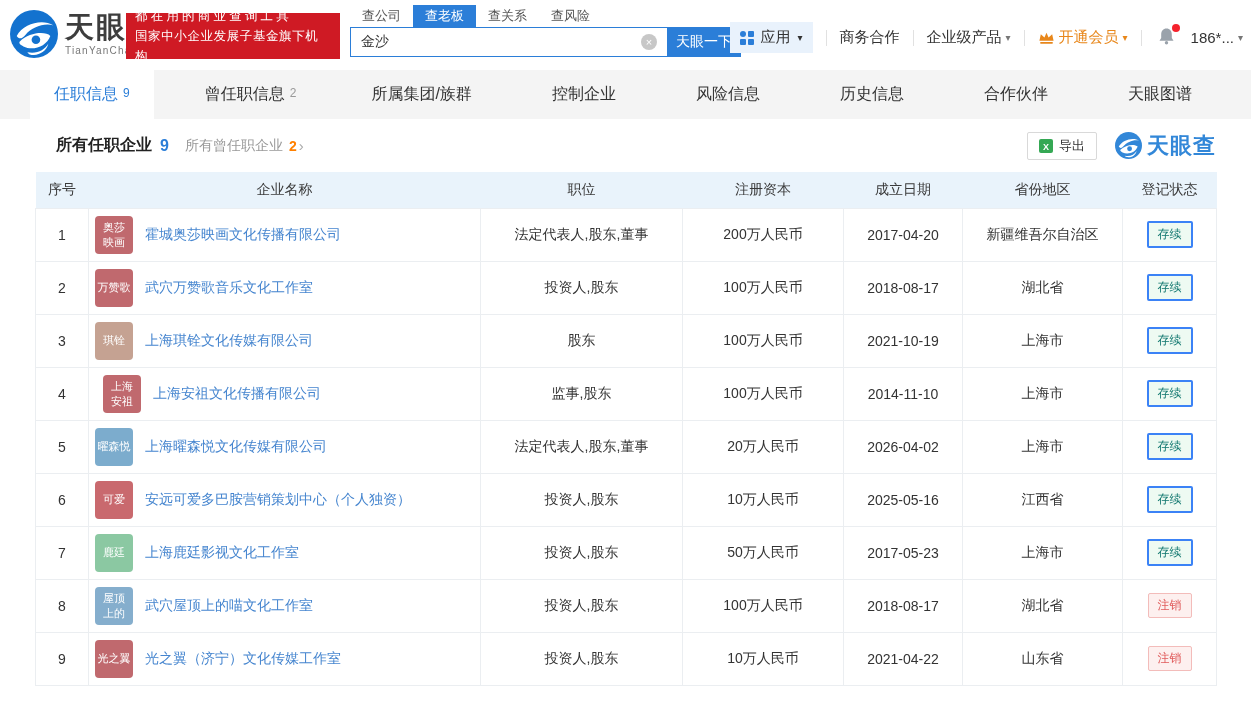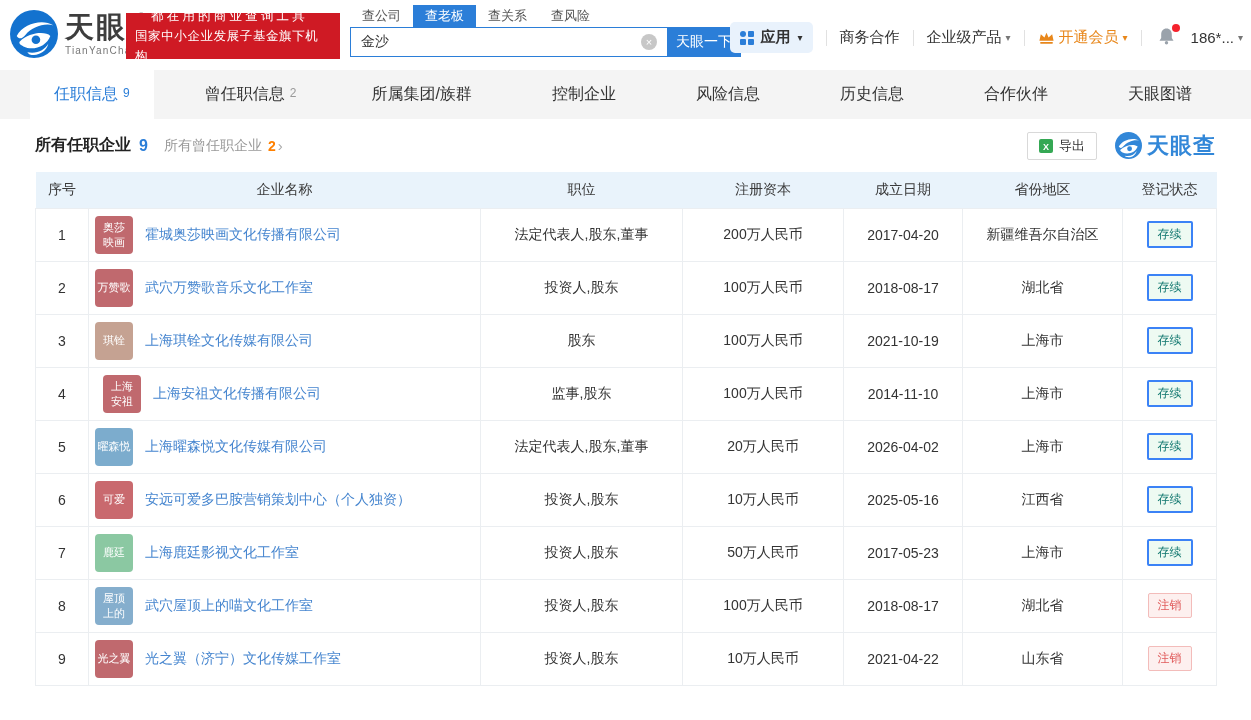--- a/index.html
+++ b/index.html
@@ -9,62 +9,62 @@
 
   
   .topbar { position:relative; height:70px; background:#fff; }
   .logo { position:absolute; left:10px; top:10px; display:flex; align-items:center; cursor:pointer; }
   .logo svg { width:48px; height:48px; }
   .logo-text { margin-left:7px; }
   .logo-brand { font-size:29px; font-weight:bold; color:#3d3d3d; letter-spacing:2px; line-height:1; }
   .logo-domain { font-size:10px; color:#777; letter-spacing:1.2px; margin-top:3px; }
   .promo { position:absolute; left:126px; top:13px; width:214px; height:46px; background:#cf1a24;
     color:#fff; display:flex; flex-direction:column; justify-content:center; padding:0 9px; }
-  .promo-line1 { font-size:12.5px; letter-spacing:3.2px; line-height:1.6;margin-left:16px; }
+  .promo-line1 { font-size:12.5px; letter-spacing:3.2px; line-height:1.6; }
   .promo-line2 { font-size:12.5px; letter-spacing:0.6px; line-height:1.6; }
 
   .search { position:absolute; left:350px; top:5px; }
   .search-tabs { display:flex; font-size:13px; color:#555; }
   .search-tab { padding:0 12px; height:22px; line-height:22px; cursor:pointer; }
   .search-tab.active { background:#2b7ed8; color:#fff; }
   .search-row { display:flex; }
   .search-box { position:relative; }
   .search-input { width:317px; height:30px; border:1px solid #2b7ed8; border-right:none;
     padding:0 32px 0 10px; font-size:14px; color:#333; outline:none;
     font-family:"Liberation Sans","DejaVu Sans",sans-serif; }
   .clear-icon { position:absolute; right:10px; top:7px; width:16px; height:16px; border-radius:50%;
     background:#c7c7c7; color:#fff; font-size:11px; line-height:16px; text-align:center; cursor:pointer; }
   .search-btn { width:74px; height:30px; background:#2b7ed8; color:#ffffff; border:none; font-size:14px;
     cursor:pointer; font-family:"Liberation Sans","DejaVu Sans",sans-serif; }
 
   .topmenu { position:absolute; right:8px; top:22px; display:flex; align-items:center; gap:13px;
     font-size:15px; color:#333; }
-  .apps-chip { display:flex; align-items:center; gap:7px; background:#e9f2fc; border-radius:5px;
-    padding:6px 10px; cursor:pointer;font-weight:bold; }
+  .apps-chip { display:flex; align-items:center; gap:7px; background:#e9f2fc; border-radius:0;
+    padding:6px 10px; cursor:pointer; }
   .grid-icon { display:inline-grid; grid-template-columns:6px 6px; grid-template-rows:6px 6px; gap:2px; }
   .grid-icon i { background:#2b7ed8; border-radius:1px; }
   .grid-icon i:first-child { border-radius:50%; }
   .divider { width:1px; height:16px; background:#e1e1e1; }
   .menu-item { cursor:pointer; display:flex; align-items:center; gap:4px; }
   .caret { font-size:10px; color:#777; }
   .vip { color:#e8871b; }
   .vip .caret { color:#e8871b; }
   .bell-wrap { position:relative; cursor:pointer; margin:0 2px; }
   .bell-dot { position:absolute; top:-3px; right:-4px; width:8px; height:8px; border-radius:50%;
     background:#f5222d; }
 
   
   .nav { height:49px; background:#f4f4f4; display:flex; justify-content:space-between; padding:0 30px; }
   .nav-tab { display:flex; align-items:center; padding:0 24px; font-size:16px; color:#333; cursor:pointer; }
   .nav-tab.active { background:#fff; color:#2b7ed8; }
   .nav-count { font-size:12px; color:#999; margin-left:5px; position:relative; top:-2px; }
   .nav-tab.active .nav-count { color:#2b7ed8; }
 
   
-  .section-bar { height:53px; display:flex; align-items:center; justify-content:space-between; padding:0 35px; }
+  .section-bar { height:53px; display:flex; align-items:center; justify-content:space-between; padding:0 35px;margin-left:21px; }
   .sec-left { display:flex; align-items:center; }
   .sec-title { font-size:16px; font-weight:bold; color:#222; }
   .sec-count { font-size:16px; font-weight:bold; color:#2b7ed8; margin-left:8px; }
   .sec-sub { margin-left:16px; font-size:14px; color:#999; cursor:pointer; display:flex; align-items:center; }
   .sec-sub-count { color:#ff8000; font-weight:bold; margin-left:6px; }
   .sec-chev { color:#aaa; font-size:15px; margin-left:2px; }
   .sec-right { display:flex; align-items:center; gap:18px; }
   .export-btn { display:flex; align-items:center; gap:6px; height:28px; padding:0 11px; background:#fff;
     border:1px solid #d9d9d9; border-radius:2px; font-size:13px; color:#333; cursor:pointer;
     font-family:"Liberation Sans","DejaVu Sans",sans-serif; }

